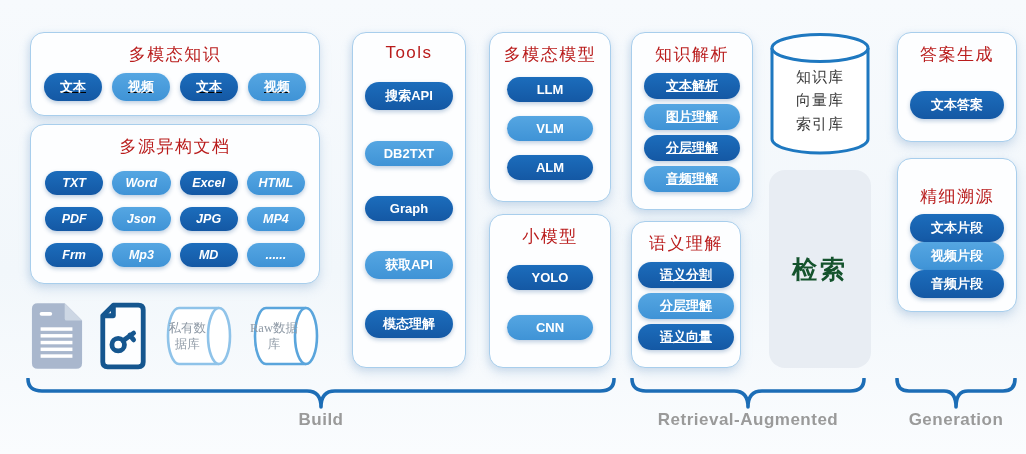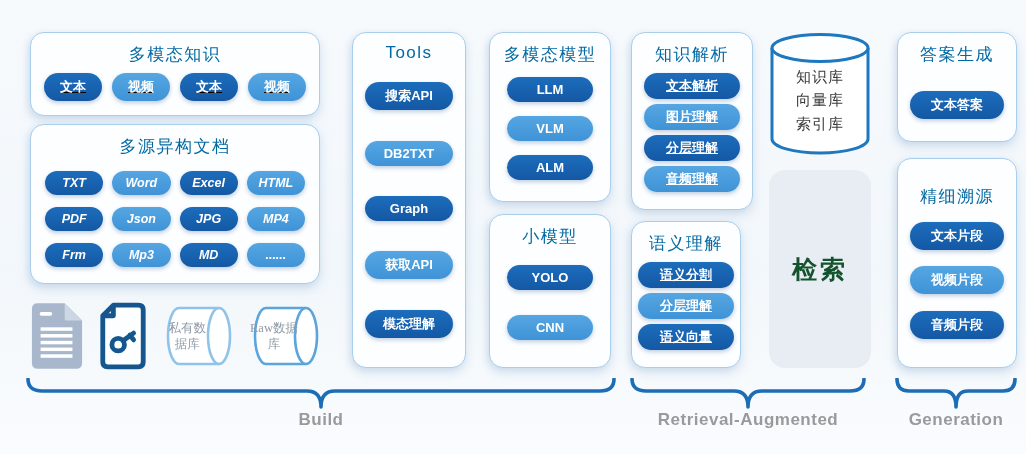--- a/index.html
+++ b/index.html
@@ -11,21 +11,21 @@
   .canvas{position:relative;width:1026px;height:454px;
     background:linear-gradient(180deg,#f7fafd 0%,#f2f7fb 60%,#fafcfe 100%);}
 
   .panel{
     position:absolute;background:#fdfeff;
     border:1.5px solid #a8ceec;border-radius:14px;
     box-shadow:0 5px 12px rgba(110,150,195,.22), -2px 2px 6px rgba(130,170,210,.18);
     display:flex;flex-direction:column;align-items:center;box-sizing:border-box;
   }
   .panel-title{
-    font-size:17px;color:#0369a1;font-weight:500;letter-spacing:1.5px;
+    font-size:17px;color:#b91c1c;font-weight:500;letter-spacing:1.5px;
     margin-top:10px;text-align:right;flex:0 0 auto;
   }
   .pill{
     display:inline-flex;align-items:center;justify-content:center;
     padding:5px 12px;border-radius:999px;color:#ffffff;
     font-weight:700;font-size:13px;white-space:nowrap;
     box-shadow:0 2px 4px rgba(25,80,140,.28);box-sizing:border-box;
   }
   .tone-dark{background:linear-gradient(180deg,#1c6dbc,#1458a4);}
   .tone-light{background:linear-gradient(180deg,#55a6e2,#3f93d6);}
@@ -73,21 +73,21 @@
   .retrieval-box{
     position:absolute;left:769px;top:170px;width:102px;height:198px;
     background:#e8edf3;border-radius:16px;
     display:flex;align-items:center;justify-content:center;
     color:#14532d;font-size:25px;font-weight:700;letter-spacing:3px;
   }
 
   
   .box-f1{left:897px;top:32px;width:120px;height:110px;}
   .box-f1 .col-pills{justify-content:center;padding-bottom:1px;}
-  .box-f2{left:897px;top:158px;width:120px;height:210px;}
+  .box-f2{left:897px;top:158px;width:120px;height:154px;}
   .box-f1 .pill,.box-f2 .pill{min-width:94px;}
   .box-f2 .panel-title{margin-top:26px;}
   .box-f2 .col-pills{padding:6px 0 20px 0;}
 
   
   .brace{position:absolute;}
   .brace svg{display:block;}
   .stage-label{
     position:absolute;top:410px;text-align:center;
     font-size:17px;font-weight:700;color:#9a9a9a;letter-spacing:.5px;

